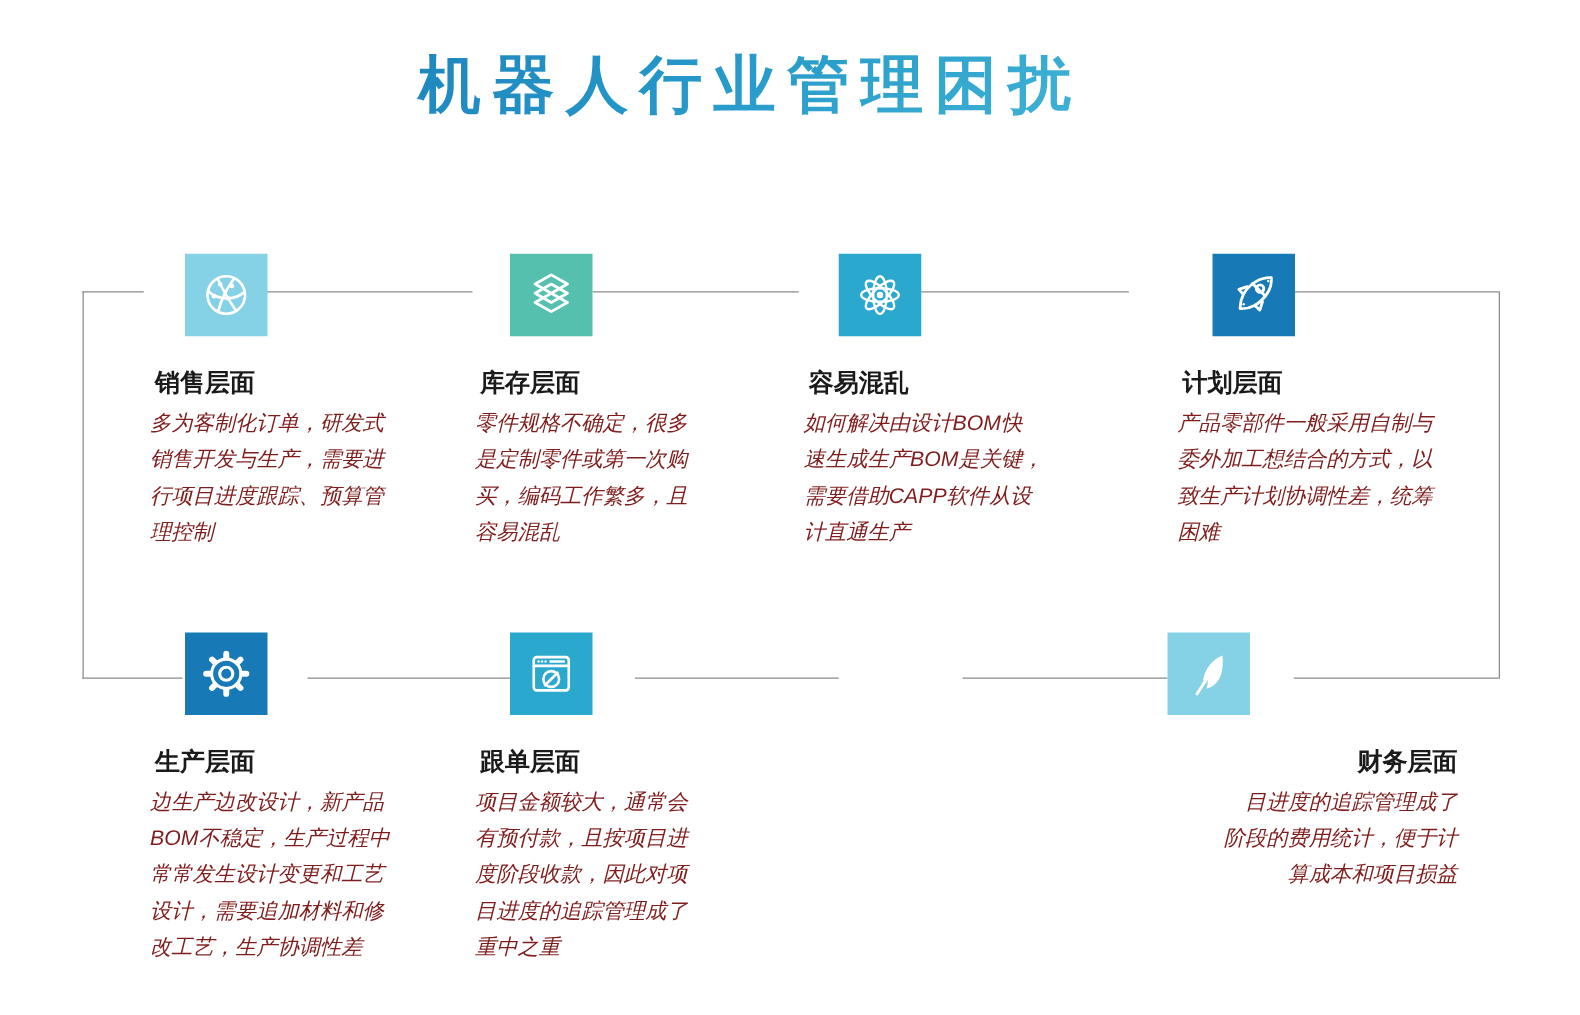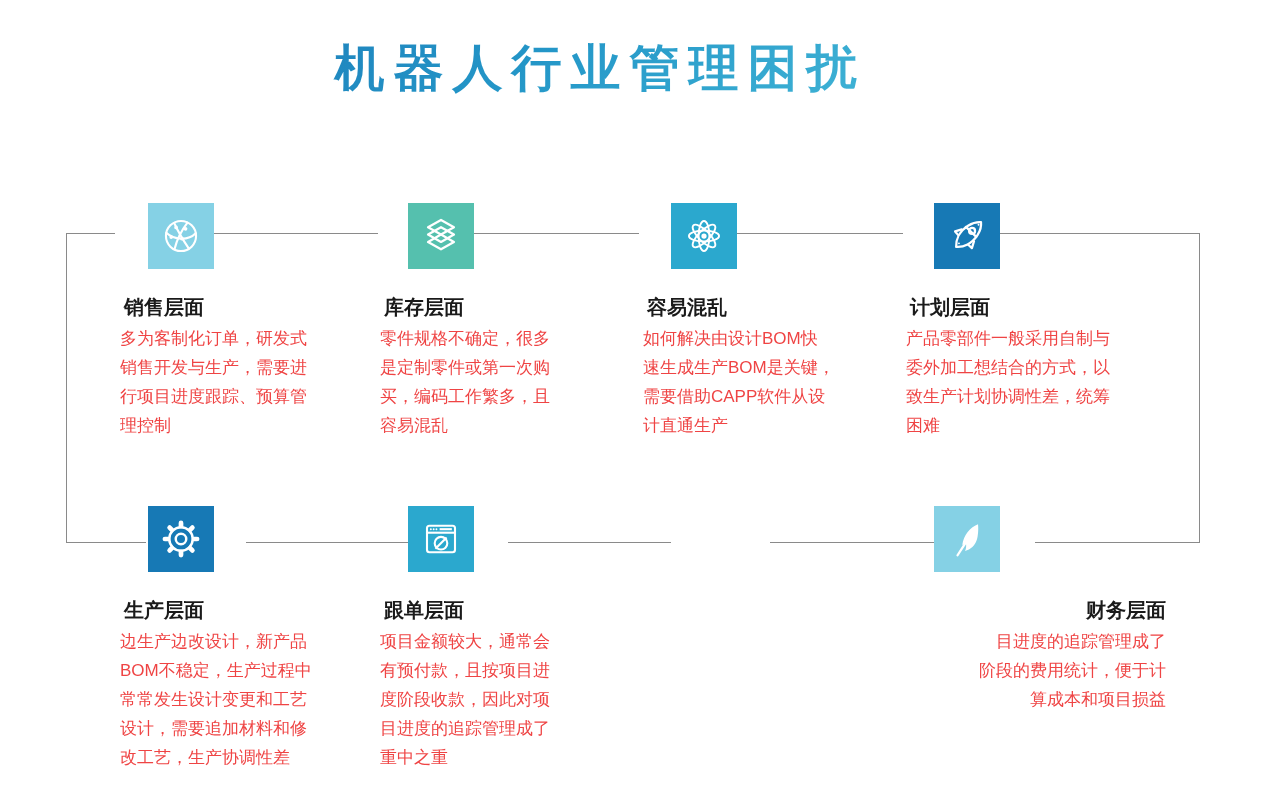--- a/index.html
+++ b/index.html
@@ -27,22 +27,23 @@
   .tile svg{width:42px;height:42px;display:block;}
   .c-lightblue{background:#85d1e5;}
   .c-teal{background:#55c0ae;}
   .c-cyan{background:#2ba8ce;}
   .c-blue{background:#1779b5;}
   .sec-title{
     margin:26px 0 0 4px;font-size:20px;line-height:24px;
     font-weight:700;color:#1a1a1a;
   }
   .sec-body{
-    margin:5px 0 0 0;font-size:17px;line-height:29px;color:#ef4444;
+    margin:5px 0 0 0;font-size:17px;line-height:29px;color:#7f1d1d;
     white-space:pre-line;
+    font-style:italic;
   }
 </style>
 </head>
 <body>
 
 <div class="canvas">
 
   <h1 class="title">机器人行业管理困扰</h1>
 
   <div class="line vline" style="left:66px;top:233px;height:310px;"></div>
@@ -113,21 +114,21 @@
         <circle cx="12" cy="12" r="1.5" fill="#fff"></circle>
       </svg>
     </div>
     <h2 class="sec-title">容易混乱</h2>
     <p class="sec-body">如何解决由设计BOM快
 速生成生产BOM是关键，
 需要借助CAPP软件从设
 计直通生产</p>
   </div>
 
-  <div class="card" style="left:906px;top:203px;">
+  <div class="card" style="left:942px;top:203px;">
     <div class="tile c-blue">
       <svg viewBox="0 0 24 24">
         <g fill="none" stroke="#fff" stroke-width="1.3" stroke-linejoin="round" stroke-linecap="round">
           <path d="M5.8 18.2 C5.6 14 7.7 9.2 12.6 6.1 C15.4 4.4 18.3 4 20 4.1 C20.2 5.9 19.8 8.8 18 11.5 C14.9 16.3 10 18.6 5.8 18.2 Z"></path>
           <circle cx="14.9" cy="9.1" r="1.7"></circle>
           <path d="M11.4 6.8 L17.3 12.5"></path>
           <path d="M9 8.2 L5.2 9.4 7 11.5"></path>
           <path d="M16 15 L14.8 18.9 12.7 17"></path>
         </g>
         <circle cx="18.6" cy="5.6" r=".55" fill="#fff"></circle>

